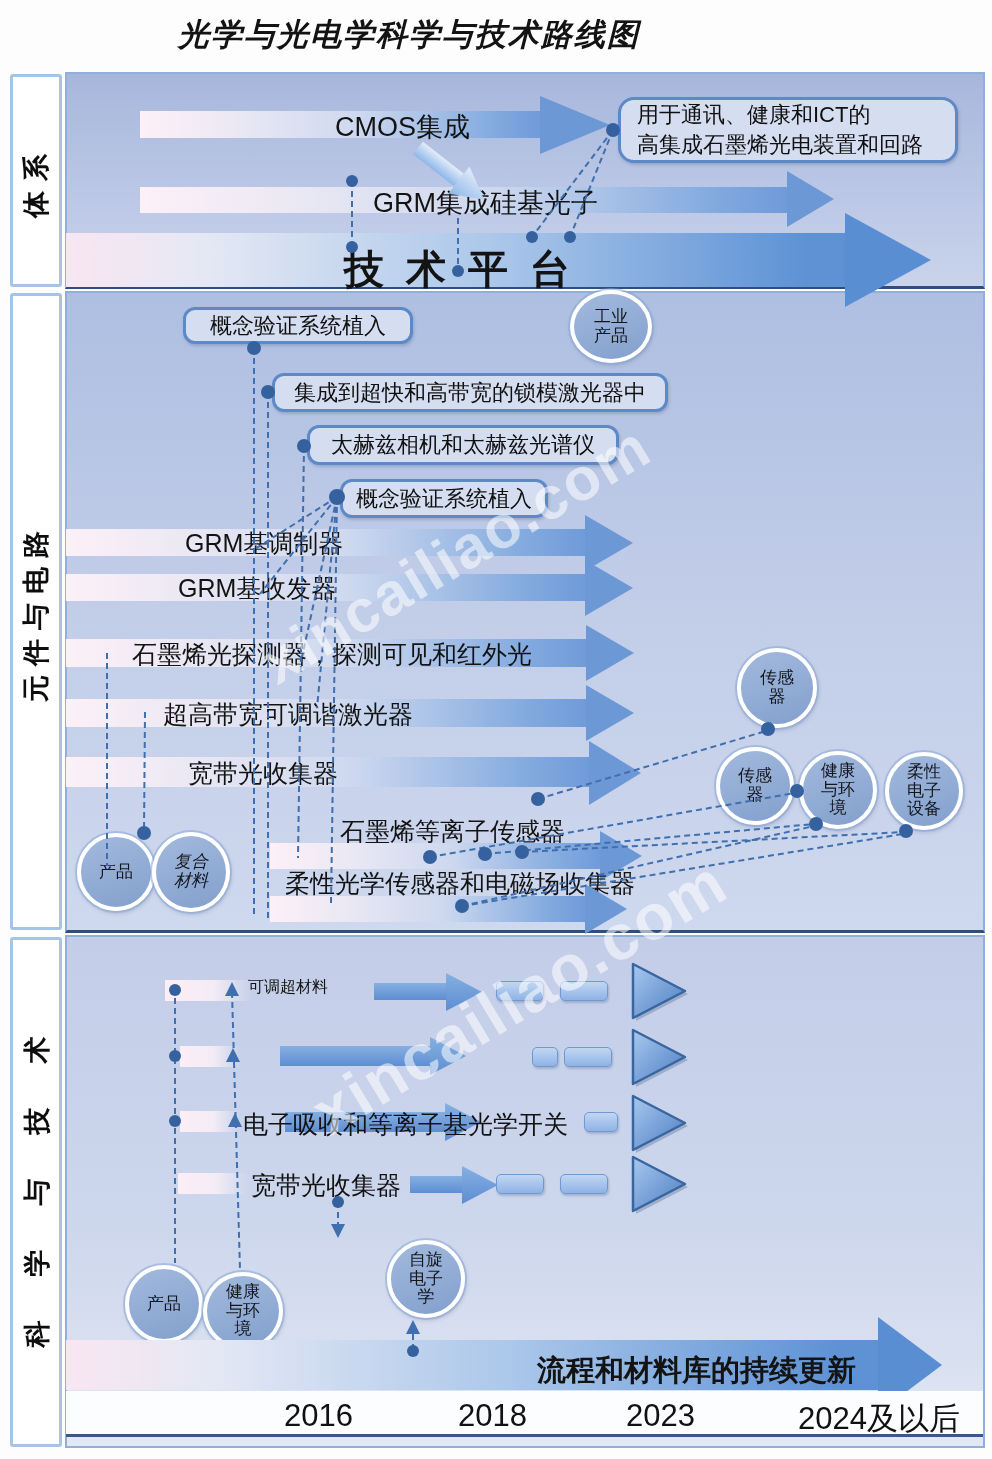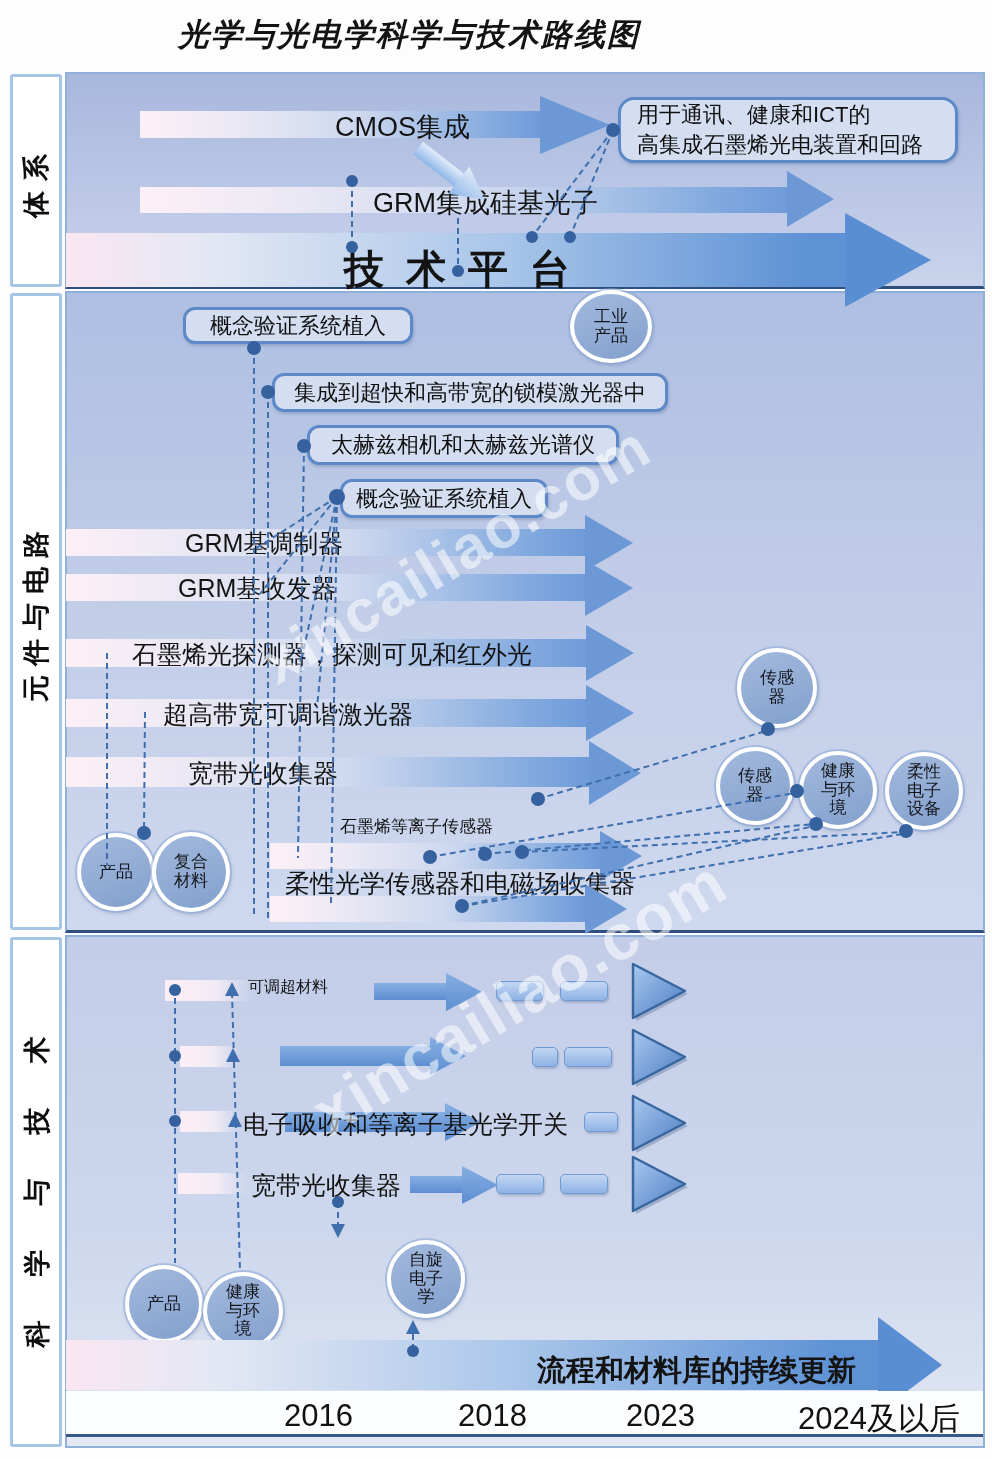--- a/index.html
+++ b/index.html
@@ -82,32 +82,32 @@
   <div class="txt" style="left:132px;top:638px;font-size:25px;">石墨烯光探测器，探测可见和红外光</div>
 
   <div class="bar grad-row" style="left:66px;top:699px;width:520px;height:28px;"></div>
   <div class="head hd" style="left:586px;top:685px;width:48px;height:56px;"></div>
   <div class="txt" style="left:163px;top:698px;font-size:25px;">超高带宽可调谐激光器</div>
 
   <div class="bar grad-row" style="left:66px;top:757px;width:523px;height:30px;"></div>
   <div class="head hd" style="left:589px;top:741px;width:52px;height:64px;"></div>
   <div class="txt" style="left:188px;top:757px;font-size:25px;">宽带光收集器</div>
 
-  <div class="txt" style="left:340px;top:815px;font-size:17px;">石墨烯等离子传感器</div>
+  <div class="txt" style="left:340px;top:815px;font-size:25px;">石墨烯等离子传感器</div>
   <div class="bar grad-row" style="left:270px;top:843px;width:330px;height:26px;"></div>
   <div class="head hd" style="left:600px;top:831px;width:42px;height:50px;"></div>
 
   <div class="txt" style="left:285px;top:867px;font-size:25px;">柔性光学传感器和电磁场收集器</div>
   <div class="bar grad-row" style="left:270px;top:896px;width:315px;height:26px;"></div>
   <div class="head hd" style="left:585px;top:884px;width:42px;height:50px;"></div>
 
   <div class="circle" style="left:570px;top:290px;width:82px;height:73px;">工业
 产品</div>
   <div class="circle" style="left:77px;top:833px;width:78px;height:78px;">产品</div>
-  <div class="circle" style="left:152px;top:832px;width:78px;height:80px;">复合
+  <div class="circle" style="left:152px;top:832px;width:78px;height:80px;font-style:italic;">复合
 材料</div>
   <div class="circle" style="left:737px;top:648px;width:80px;height:80px;">传感
 器</div>
   <div class="circle" style="left:716px;top:747px;width:78px;height:78px;">传感
 器</div>
   <div class="circle" style="left:799px;top:751px;width:78px;height:78px;">健康
 与环
 境</div>
   <div class="circle" style="left:885px;top:752px;width:78px;height:78px;">柔性
 电子

